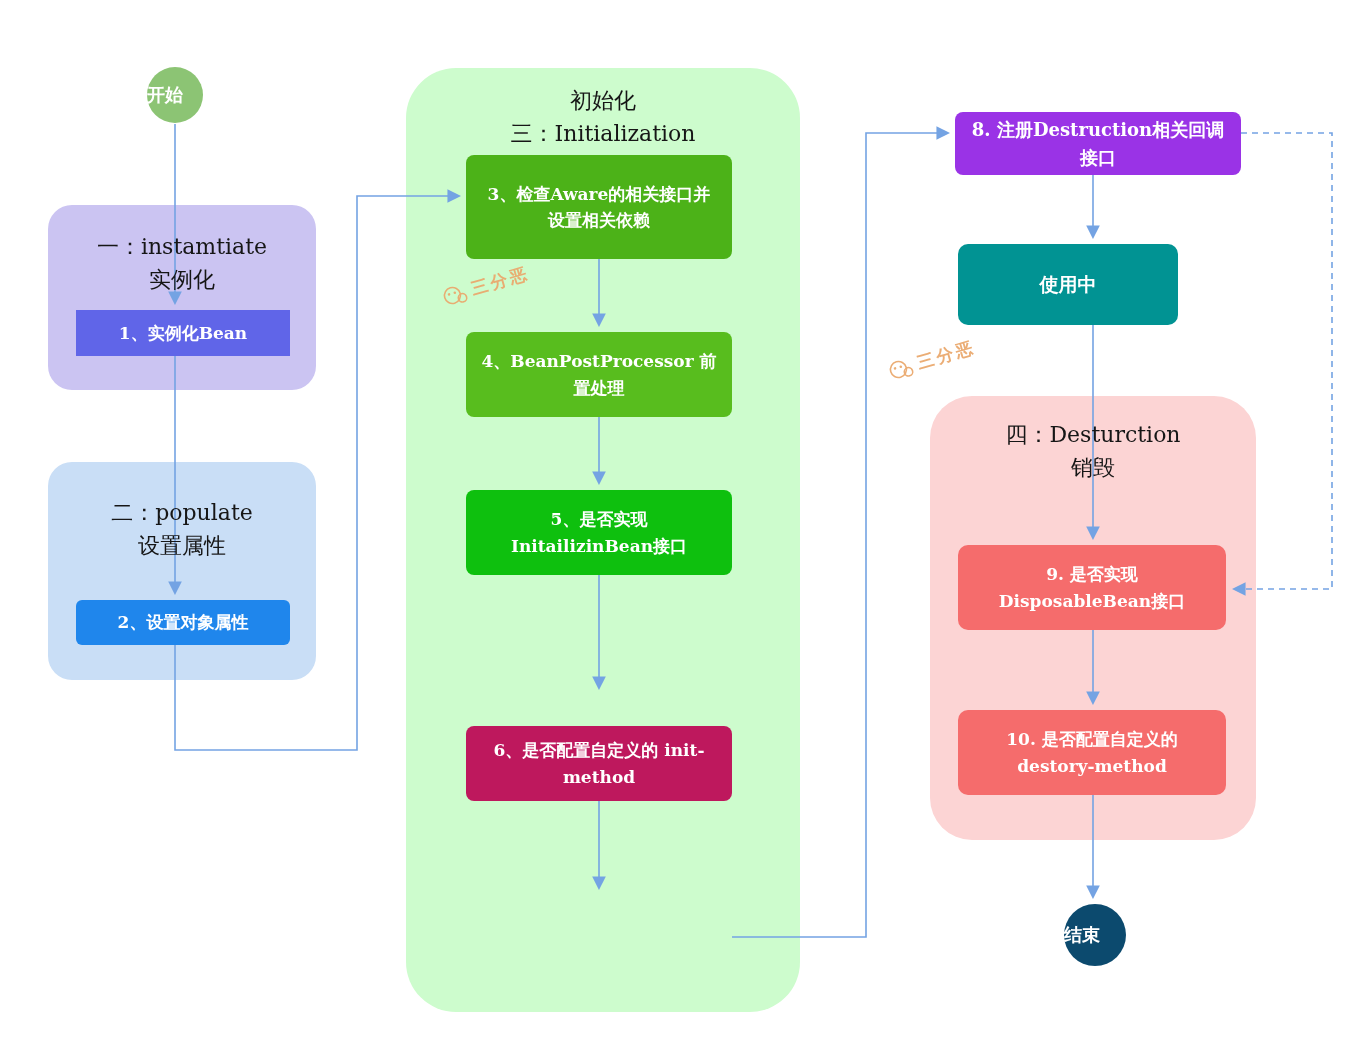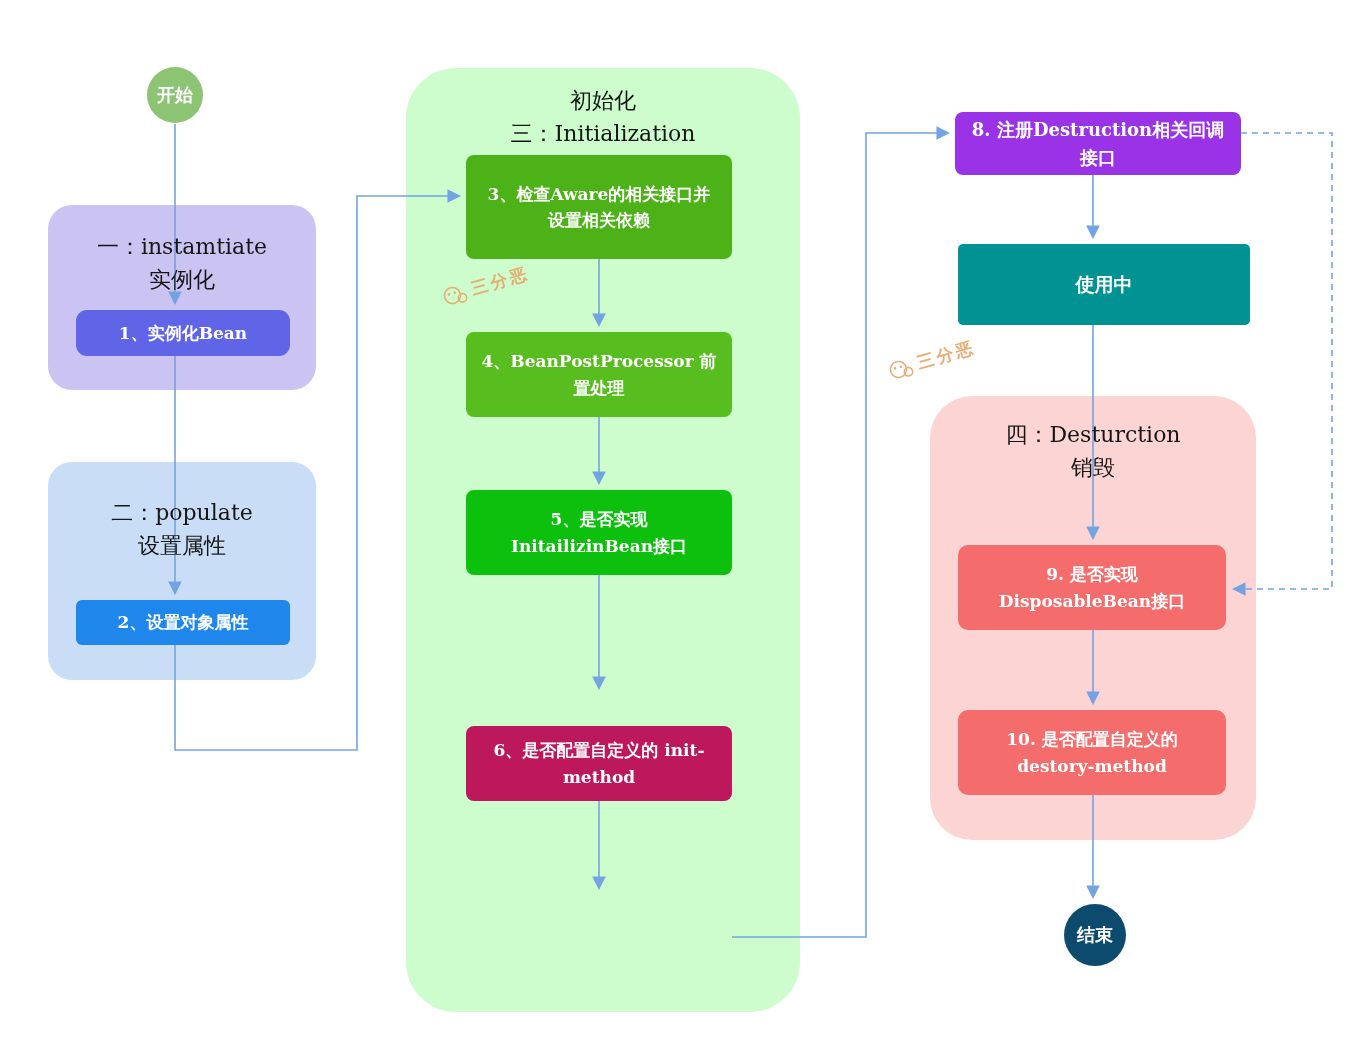--- a/index.html
+++ b/index.html
@@ -19,33 +19,33 @@
   .gtitle-3 { left:406px; top:84px;  width:394px; }
   .gtitle-4 { left:930px; top:418px; width:326px; }
 
   svg.arrows { position:absolute; left:0; top:0; }
   .flowline { stroke:#74a3e3; stroke-width:1.6; fill:none; }
   .dashedline { stroke-dasharray:6 5; }
 
   .node { position:absolute; display:flex; align-items:center; justify-content:center;
           text-align:center; color:#ffffff; font-weight:bold; line-height:1.55;
           border-radius:8px; padding:4px 14px; font-size:17px; }
-  .n1  { left:76px;  top:310px; width:214px; height:46px; background:#6065e8; border-radius:11px; }
+  .n1  { left:76px;  top:310px; width:214px; height:46px; background:#6065e8; border-radius:0; }
   .n2  { left:76px;  top:600px; width:214px; height:45px; background:#1f86ec; border-radius:6px; }
   .n3  { left:466px; top:155px; width:266px; height:104px; background:#4cb218; }
   .n4  { left:466px; top:332px; width:266px; height:85px; background:#58bd1e; }
   .n5  { left:466px; top:490px; width:266px; height:85px; background:#0ec00e; }
   .n6  { left:466px; top:726px; width:266px; height:75px; background:#be185d; }
   .n7  { left:466px; top:895px; width:266px; height:85px; background:#1a7f06; }
   .n8  { left:955px; top:112px; width:286px; height:63px; background:#9a33e6; font-size:18px; border-radius:8px; }
-  .nuse{ left:958px; top:244px; width:292px; height:81px; background:#019393; font-size:19px; border-radius:5px; }
+  .nuse{ left:958px; top:244px; width:220px; height:81px; background:#019393; font-size:19px; border-radius:10px; }
   .n9  { left:958px; top:545px; width:268px; height:85px; background:#f56c6c; border-radius:10px; }
   .n10 { left:958px; top:710px; width:268px; height:85px; background:#f56c6c; border-radius:10px; }
 
-  .circle { position:absolute; border-radius:50%; display:flex; align-items:center; justify-content:center;
+  .circle { position:absolute; border-radius:50%; display:flex; align-items:center; 
             color:#fff; font-weight:bold; font-size:18px; }
   .c-start { left:147px;  top:67px;  width:56px; height:56px; background:#8cc474; }
   .c-end   { left:1064px; top:904px; width:62px; height:62px; background:#0c4a6e; }
 
   .watermark { position:absolute; color:#eaa96e; font-size:17px; font-weight:bold; letter-spacing:3px;
                display:flex; align-items:center; gap:5px; transform:rotate(-16deg); opacity:.95; }
   .wm1 { left:440px; top:274px; }
   .wm2 { left:886px; top:348px; }
   .wm-icon { flex:0 0 auto; }
 </style>

